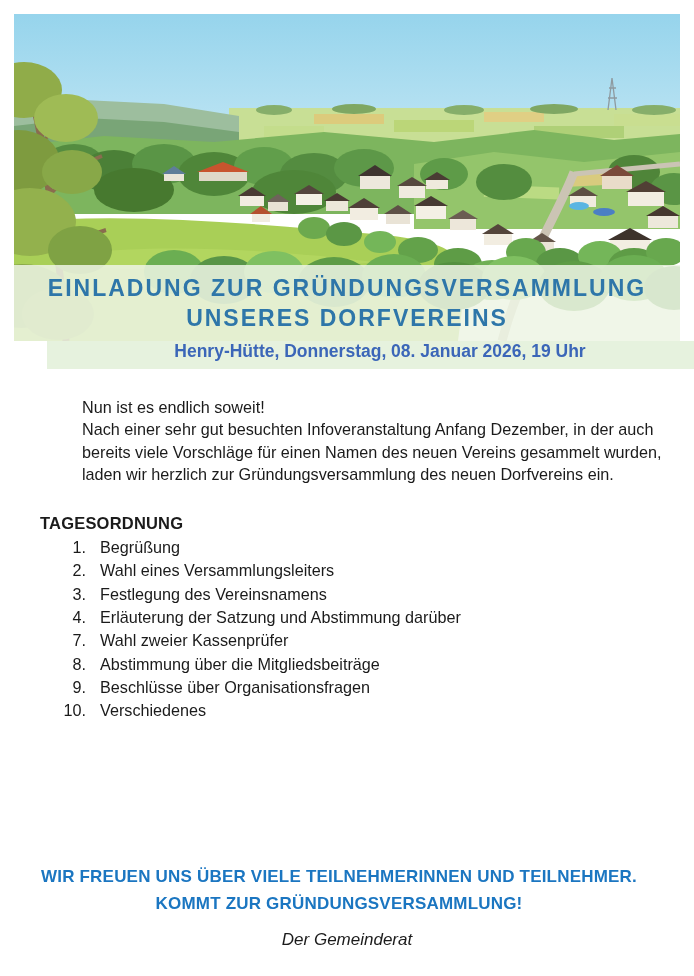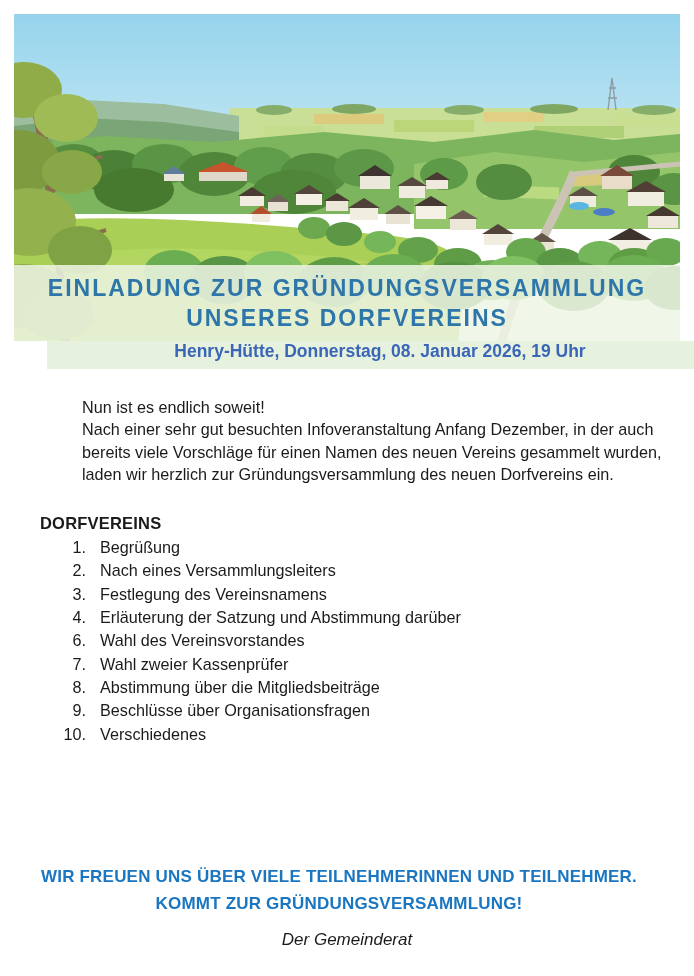--- a/index.html
+++ b/index.html
@@ -233,28 +233,27 @@
 
   <div class="date-bar">
     <span class="date-text">Henry-Hütte, Donnerstag, 08. Januar 2026, 19 Uhr</span>
   </div>
 
   <div class="intro">Nun ist es endlich soweit!
 Nach einer sehr gut besuchten Infoveranstaltung Anfang Dezember, in der auch
 bereits viele Vorschläge für einen Namen des neuen Vereins gesammelt wurden,
 laden wir herzlich zur Gründungsversammlung des neuen Dorfvereins ein.</div>
 
-  <div class="agenda-heading">DORFVEREINS</div>
+  <div class="agenda-heading">TAGESORDNUNG</div>
 
   <div class="agenda-list">
       <div class="agenda-row"><span class="agenda-num">1.</span><span class="agenda-label">Begrüßung</span></div>
-      <div class="agenda-row"><span class="agenda-num">2.</span><span class="agenda-label">Nach eines Versammlungsleiters</span></div>
+      <div class="agenda-row"><span class="agenda-num">2.</span><span class="agenda-label">Wahl eines Versammlungsleiters</span></div>
       <div class="agenda-row"><span class="agenda-num">3.</span><span class="agenda-label">Festlegung des Vereinsnamens</span></div>
       <div class="agenda-row"><span class="agenda-num">4.</span><span class="agenda-label">Erläuterung der Satzung und Abstimmung darüber</span></div>
-      <div class="agenda-row"><span class="agenda-num">6.</span><span class="agenda-label">Wahl des Vereinsvorstandes</span></div>
       <div class="agenda-row"><span class="agenda-num">7.</span><span class="agenda-label">Wahl zweier Kassenprüfer</span></div>
       <div class="agenda-row"><span class="agenda-num">8.</span><span class="agenda-label">Abstimmung über die Mitgliedsbeiträge</span></div>
       <div class="agenda-row"><span class="agenda-num">9.</span><span class="agenda-label">Beschlüsse über Organisationsfragen</span></div>
       <div class="agenda-row"><span class="agenda-num">10.</span><span class="agenda-label">Verschiedenes</span></div>
     </div>
 
 
   <div class="emphasis">WIR FREUEN UNS ÜBER VIELE TEILNEHMERINNEN UND TEILNEHMER.
 KOMMT ZUR GRÜNDUNGSVERSAMMLUNG!</div>
 

